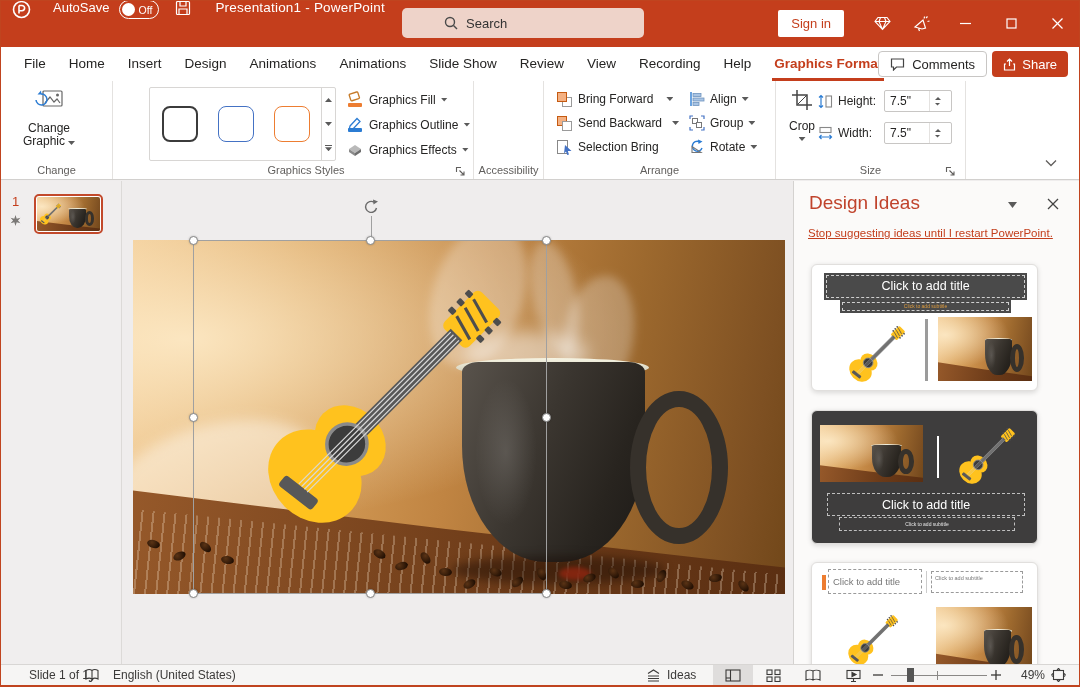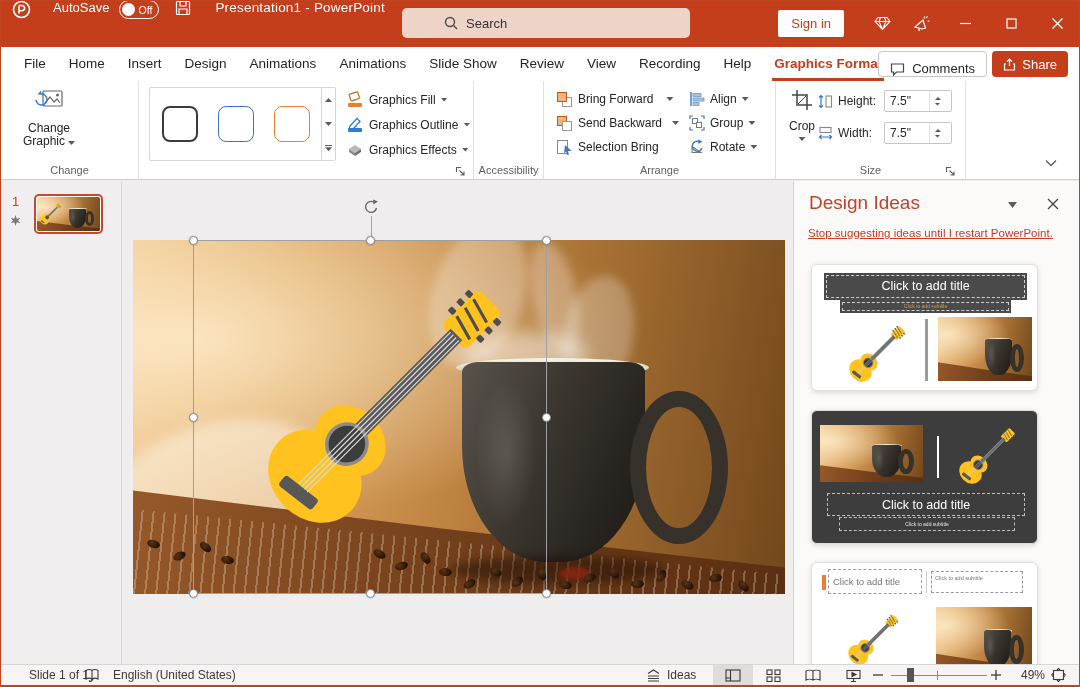--- a/index.html
+++ b/index.html
@@ -9,34 +9,34 @@
 
 
 .titlebar{position:absolute;left:0;top:0;right:0;height:47px;background:#C43E1C;color:#fff;display:flex;align-items:flex-start}
 .pp-logo{margin-left:12px;flex:none}
 .autosave-lbl{margin-left:22px;font-size:13px}
 .toggle{margin-left:10px;width:40px;height:19px;border:1.5px solid #fff;border-radius:10px;position:relative;display:flex;align-items:center}
 .toggle .knob{position:absolute;left:2px;width:13px;height:13px;border-radius:50%;background:#fff}
 .toggle .state{position:absolute;right:6px;font-size:10.5px}
 .save-ic{margin-left:16px}
 .tb-title{margin-left:24px;font-size:13.5px;letter-spacing:.2px}
-.tb-search{position:absolute;left:402px;top:8px;width:288px;height:30px;background:#EED3C9;border-radius:5px;display:flex;align-items:center;padding-left:40px;color:#333;font-size:13px;gap:9px}
+.tb-search{position:absolute;left:402px;top:8px;width:242px;height:30px;background:#EED3C9;border-radius:5px;display:flex;align-items:center;padding-left:40px;color:#333;font-size:13px;gap:9px}
 .tb-search svg{position:absolute;left:42px}
 .tb-search span{margin-left:24px}
 .tb-right{position:absolute;right:0;top:0;height:47px;display:flex;align-items:center}
 .signin{background:#fff;color:#C43E1C;font-size:13px;height:27px;padding:0 13px;display:flex;align-items:center;border-radius:2px;margin-right:18px}
 .tb-ico{width:40px;height:47px;display:flex;align-items:center;justify-content:center}
 .winbtn{width:46px;height:47px;display:flex;align-items:center;justify-content:center}
 
 
 .tabrow{position:absolute;left:1px;top:47px;right:1px;height:34px;background:#fff;display:flex;align-items:center}
 .tabs{display:flex;gap:19px;padding-left:21px;font-size:13.5px;color:#252423}
 .tab{height:34px;line-height:34px;padding:0 2px;white-space:nowrap}
 .tab.active{color:#C43E1C;box-shadow:inset 0 -3px 0 #C43E1C;font-weight:bold}
-.comments-btn{position:absolute;right:92px;top:4px;height:26px;border:1px solid #C8C6C4;border-radius:4px;display:flex;align-items:flex-end;gap:7px;padding:0 11px;font-size:13px;color:#252423;background:#fff}
+.comments-btn{position:absolute;right:92px;top:4px;height:26px;border:1px solid #C8C6C4;border-radius:4px;display:flex;align-items:center;gap:7px;padding:0 11px;font-size:13px;color:#252423;background:#fff}
 .share-btn{position:absolute;right:11px;top:4px;height:26px;border-radius:4px;display:flex;align-items:center;gap:6px;padding:0 11px;font-size:13px;color:#fff;background:#C43E1C}
 
 
 .ribbon{position:absolute;left:1px;top:81px;right:1px;height:99px;background:#fff;border-bottom:1px solid #D2D0CE}
 .grp{position:absolute;top:0;height:98px;border-right:1px solid #E4E2E0}
 .group-label{position:absolute;bottom:3px;left:0;width:100%;text-align:center;font-size:11px;color:#605E5C;white-space:nowrap}
 .bigbtn{position:absolute;display:flex;flex-direction:column;align-items:center;font-size:12px;color:#252423;text-align:center}
 .bigbtn .lbl{margin-top:6px;line-height:13px}
 .chev{width:7px;height:4px;background:#5a5a5a;clip-path:polygon(0 0,100% 0,50% 100%);display:inline-block;flex:none}
 .chev.inline{margin-left:3px}
@@ -229,21 +229,21 @@
     <div class="share-btn">
       <svg width="13" height="13" fill="none" stroke="#fff" stroke-width="1.2">
           <path d="M6.5,8 V1 M4,3.5 L6.5,1 9,3.5 M3,6 H1.5 v6 h10 V6 H10"></path>
         </svg>
       <span>Share</span>
     </div>
   </div>
 
   <div class="ribbon">
 
-    <div class="grp" style="left:0;width:138px">
+    <div class="grp" style="left:0;width:112px">
       <div class="bigbtn" style="left:19px;top:8px;width:58px">
         <span>
           <svg width="30" height="24" fill="none">
               <rect x="9" y="2" width="19" height="15" rx="1" stroke="#666" stroke-width="1.2"></rect>
               <circle cx="23.5" cy="6" r="1.5" fill="#666"></circle>
               <path d="M11,14 l5,-6 4,5 3,-3 3,4" stroke="#666" stroke-width="1.2"></path>
               <path d="M2,11 a5.5,5.5 0 1 0 5,-6" stroke="#2B7CD3" stroke-width="1.5"></path>
               <path d="M7,1.5 L7.5,5.5 3.5,5.5 z" fill="#2B7CD3"></path>
             </svg>
         </span>
@@ -290,20 +290,21 @@
       </div>
       <div class="smbtn" style="left:207px;top:57px">
         <svg width="18" height="17">
             <polygon points="3,8 9,4 15,8 9,12" fill="#B9B9B9"></polygon>
             <polygon points="3,8 9,12 9,15 3,11" fill="#8a8a8a"></polygon>
             <polygon points="15,8 9,12 9,15 15,11" fill="#6e6e6e"></polygon>
           </svg>
         <span>Graphics Effects</span>
           <span class="chev"></span>
       </div>
+      <div class="group-label">Graphics Styles</div>
       <span class="launcher" style="right:6px">
         <svg width="11" height="11" fill="none" stroke="#605E5C" stroke-width="1.1">
             <path d="M1.5,6 V1.5 H6"></path>
             <path d="M4.5,4.5 l4.5,4.5 M9,5.5 v3.5 h-3.5"></path>
           </svg>
       </span>
     </div>
 
     <div class="grp" style="left:473px;width:70px">
       <div class="group-label">Accessibility</div>

